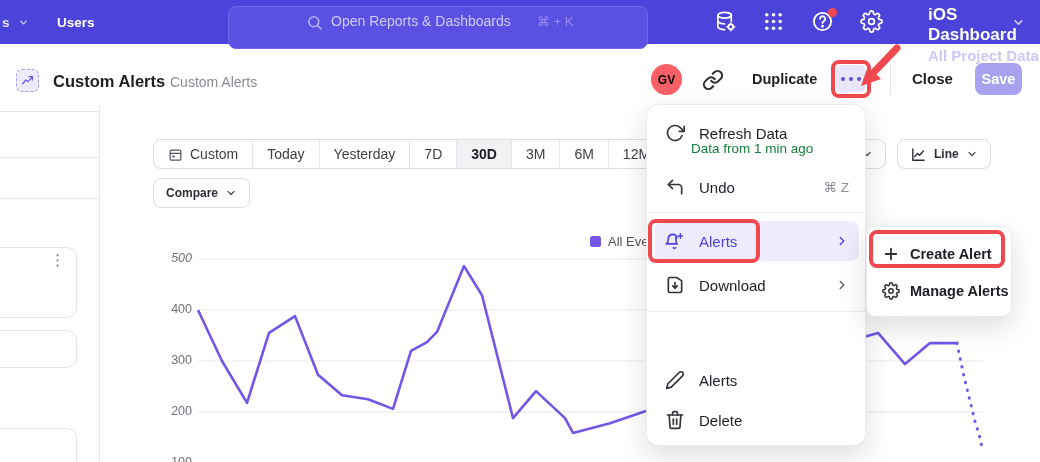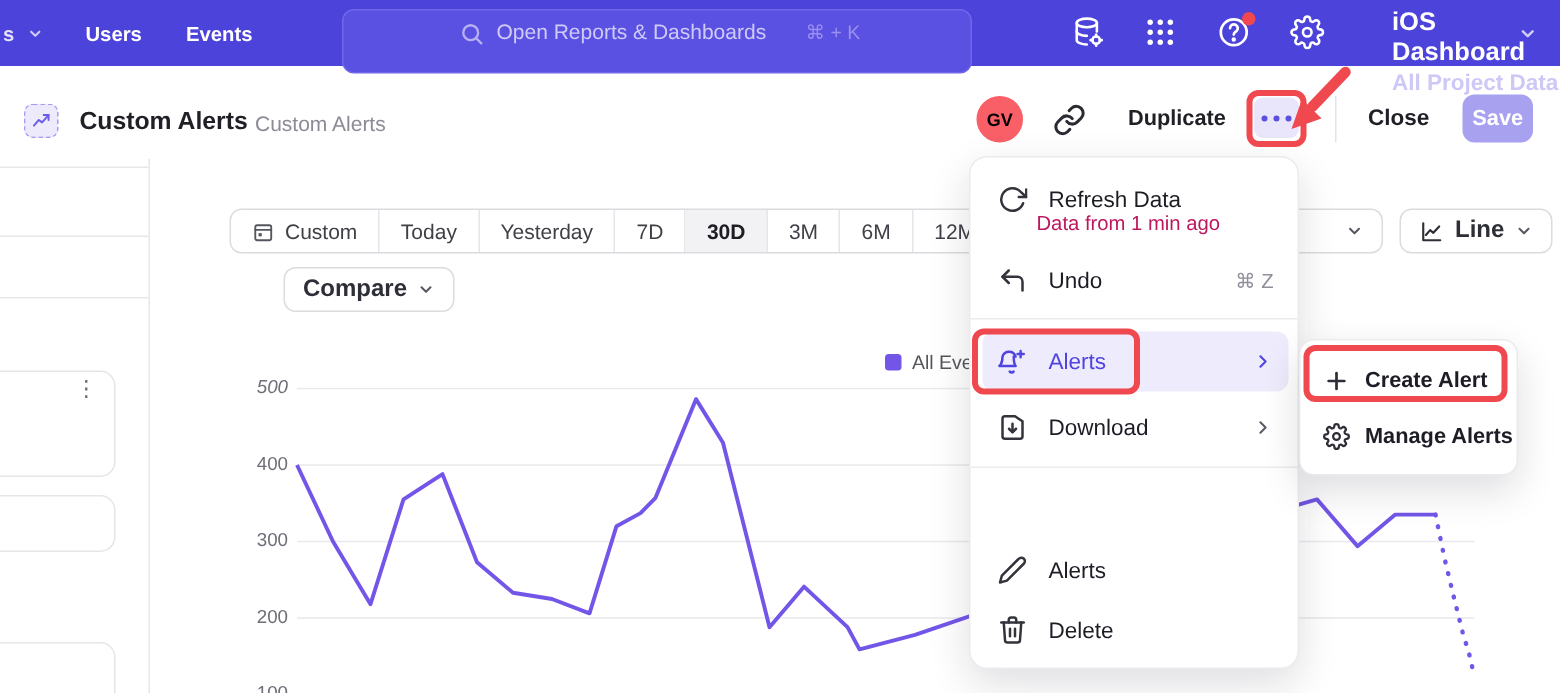--- a/index.html
+++ b/index.html
@@ -39,34 +39,34 @@
   .side-vline { position:absolute; left:99px; top:106px; width:1px; height:356px; background:#e7e7ea; }
   .side-hline { position:absolute; left:0; height:1px; background:#e7e7ea; width:99px; }
   .side-card { position:absolute; left:-30px; background:#fff; border:1px solid #e6e6ea; border-radius:10px; }
   .kebab { position:absolute; left:50px; top:256px; font-size:15px; color:#6e6e78; letter-spacing:0; cursor:pointer; line-height:8px; width:14px; text-align:center; }
 
   
   .seg-ctl { position:absolute; left:153px; top:139px; height:30px; display:flex; border:1px solid #dcdce0; border-radius:8px; background:#fff; z-index:2; overflow:hidden; }
   .seg { display:flex; align-items:center; gap:7px; padding:0 14px; font-size:14px; color:#3f3f46; border-right:1px solid #e6e6ea; cursor:pointer; white-space:nowrap; }
   .seg:last-child { border-right:none; }
   .seg.sel { background:#f2f2f4; font-weight:700; color:#1d1d24; }
-  .btn { position:absolute; height:30px; background:#fff; border:1px solid #dcdce0; border-radius:8px; display:flex; align-items:center; gap:7px; padding:0 12px; font-size:16px; font-weight:600; color:#2e2e36; cursor:pointer;margin-left:36px; }
+  .btn { position:absolute; height:30px; background:#fff; border:1px solid #dcdce0; border-radius:8px; display:flex; align-items:center; gap:7px; padding:0 12px; font-size:12px; font-weight:600; color:#2e2e36; cursor:pointer; }
 
   
   .ytick { position:absolute; width:42px; text-align:right; font-size:12.5px; color:#6f6f79; z-index:1; }
   .legend { position:absolute; left:590px; top:234px; display:flex; align-items:center; gap:7px; z-index:2; cursor:pointer; }
   .legend i { width:11px; height:11px; border-radius:2.5px; background:#7356e8; }
   .legend span { font-size:13px; color:#55555c; }
 
   
   .menu { position:absolute; left:646px; top:104px; width:220px; height:342px; background:#fff; border:1px solid #ebebee; border-radius:12px; box-shadow:0 10px 28px rgba(20,20,43,.14); z-index:20; }
   .m-row { position:absolute; left:8px; width:204px; height:36px; display:flex; align-items:center; border-radius:8px; cursor:pointer; color:#1d1d26; }
   .m-row .mi { width:20px; height:20px; margin:0 14px 0 10px; color:#33333c; flex:none; }
   .m-label { font-size:15px; font-weight:500; }
-  .m-sub { position:absolute; left:44px; top:36px; font-size:13.5px; color:#be185d; white-space:nowrap; }
+  .m-sub { position:absolute; left:44px; top:36px; font-size:13.5px; color:#15803d; white-space:nowrap; }
   .m-right { margin-left:auto; margin-right:10px; color:#8f8f9b; font-size:13.5px; display:flex; align-items:center; }
   .m-chev { width:14px; height:14px; color:#5d5d68; }
   .m-div { position:absolute; left:0; width:220px; height:1px; background:#ececf0; }
   .m-row.hl { background:#eeebfc; color:#4f44e0; }
   .m-row.hl .mi, .m-row.hl .m-chev { color:#4f44e0; }
 
   
   .submenu { position:absolute; left:866px; top:226px; width:146px; height:91px; background:#fff; border:1px solid #ebebee; border-radius:10px; box-shadow:0 10px 26px rgba(20,20,43,.14); z-index:21; }
   .s-row { position:absolute; left:7px; width:132px; height:34px; display:flex; align-items:center; border-radius:8px; cursor:pointer; color:#1d1d26; }
   .s-row .mi { width:18px; height:18px; margin:0 10px 0 8px; color:#2e2e36; flex:none; }
@@ -103,23 +103,20 @@
 
   <div class="navbar">
     <div class="nav-item nav-partial" style="left:2px;">
       <span>s</span>
       <svg style="margin-left:8px" width="11" height="11" viewBox="0 0 24 24" fill="none" stroke="#cfcbf7" stroke-width="3" stroke-linecap="round" stroke-linejoin="round">
           <polyline points="6 9 12 15 18 9"></polyline>
         </svg>
     </div>
     <div class="nav-item" style="left:57px;">
         <span>Users</span>
-      </div>
-    <div class="nav-item" style="left:124px;">
-        <span>Events</span>
       </div>
 
     <div class="searchbar">
       <svg class="abs" style="left:77px;top:7px;" width="17" height="17" viewBox="0 0 24 24" fill="none" stroke="#b7b1f3" stroke-width="2.2" stroke-linecap="round">
           <circle cx="11" cy="11" r="7"></circle>
           <line x1="16.5" y1="16.5" x2="21" y2="21"></line>
         </svg>
       <span class="search-ph">Open Reports &amp; Dashboards</span>
       <span class="search-sc">⌘ + K</span>
     </div>

